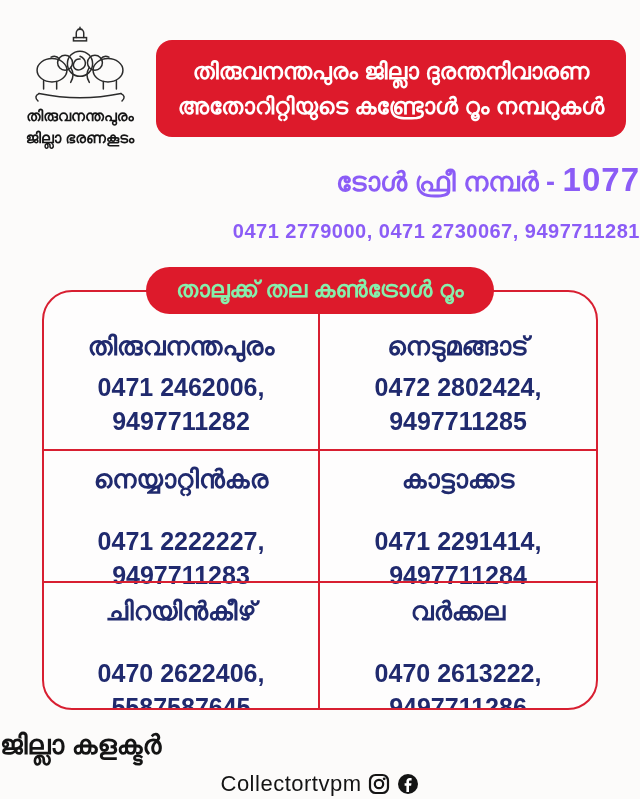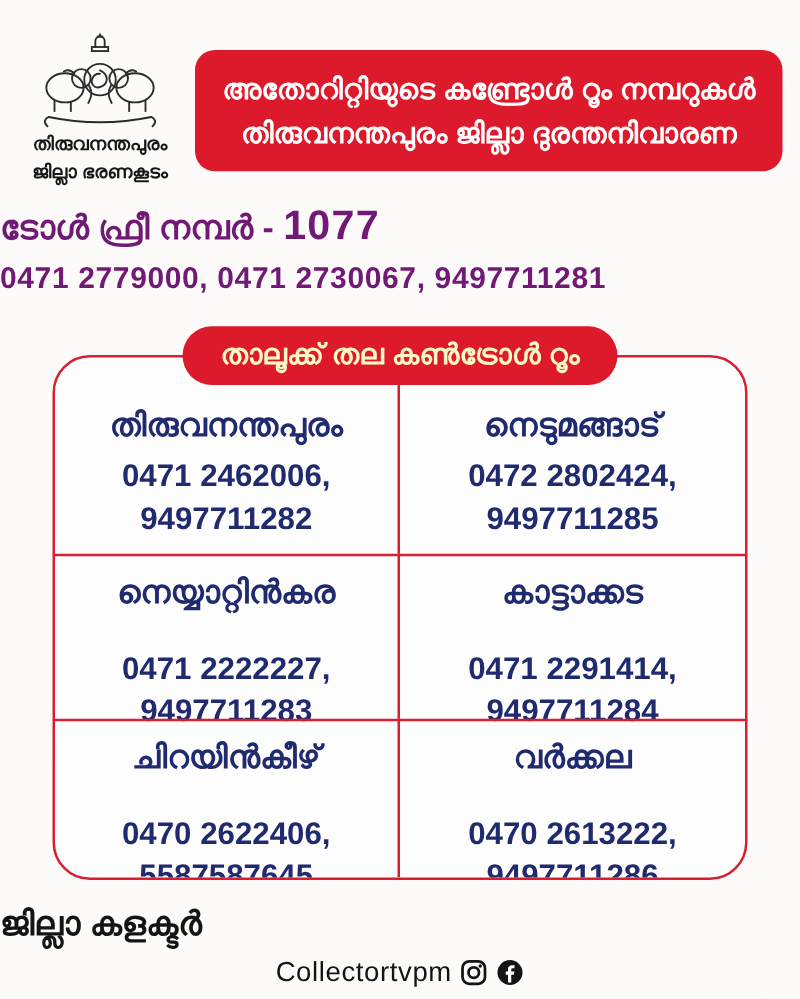--- a/index.html
+++ b/index.html
@@ -38,34 +38,34 @@
     border-radius: 16px;
     color: #ffffff;
     font-weight: bold;
     font-size: 23px;
     line-height: 1.5;
     text-align: center;
     padding: 14px 6px;
   }
 
   
-  .tollfree { text-align: left; margin-top: 14px; color: #701a75; }
+  .tollfree { text-align: right; margin-top: 14px; color: #8b5cf6; }
   .tollfree-line1 { font-weight: bold; font-size: 27px; }
   .tollfree-line1 .big { font-size: 33px; letter-spacing: 1px; }
-  .tollfree-line2 { font-weight: bold; font-size: 24px; margin-top: 10px; letter-spacing: 0.5px; }
+  .tollfree-line2 { font-weight: bold; font-size: 20px; margin-top: 21px; letter-spacing: 0.5px; }
 
   
   .taluk-section { margin-top: 24px; padding: 0 42px; position: relative; }
   .taluk-pill {
     position: relative;
     z-index: 2;
     width: fit-content;
     margin: 0 auto -24px auto;
     background: #dd1a2b;
-    color: #fef9c3;
+    color: #86efac;
     font-weight: bold;
     font-size: 23px;
     padding: 9px 30px 11px 30px;
     border-radius: 28px;
     white-space: nowrap;
   }
   .taluk-grid {
     display: grid;
     grid-template-columns: 1fr 1fr;
     grid-template-rows: 157px 132px 127px;
@@ -133,22 +133,22 @@
           <path d="M99,68 v9 M85,69 v8"></path>
 
           <path d="M16,82 q44,9 88,0"></path>
           <path d="M16,82 q-6,3 -1,8 M104,82 q6,3 1,8"></path>
         </svg>
       </span>
       <div class="emblem-caption">തിരുവനന്തപുരം</div>
       <div class="emblem-caption">ജില്ലാ ഭരണകൂടം</div>
     </div>
     <div class="banner">
+      <div>തിരുവനന്തപുരം ജില്ലാ ദുരന്തനിവാരണ</div>
       <div>അതോറിറ്റിയുടെ കണ്ട്രോൾ റൂം നമ്പറുകൾ</div>
-      <div>തിരുവനന്തപുരം ജില്ലാ ദുരന്തനിവാരണ</div>
     </div>
   </div>
 
   <div class="tollfree">
     <div class="tollfree-line1">
       <span>ടോൾ ഫ്രീ നമ്പർ - </span><span class="big">1077</span>
     </div>
     <div class="tollfree-line2">0471 2779000, 0471 2730067, 9497711281</div>
   </div>
 

